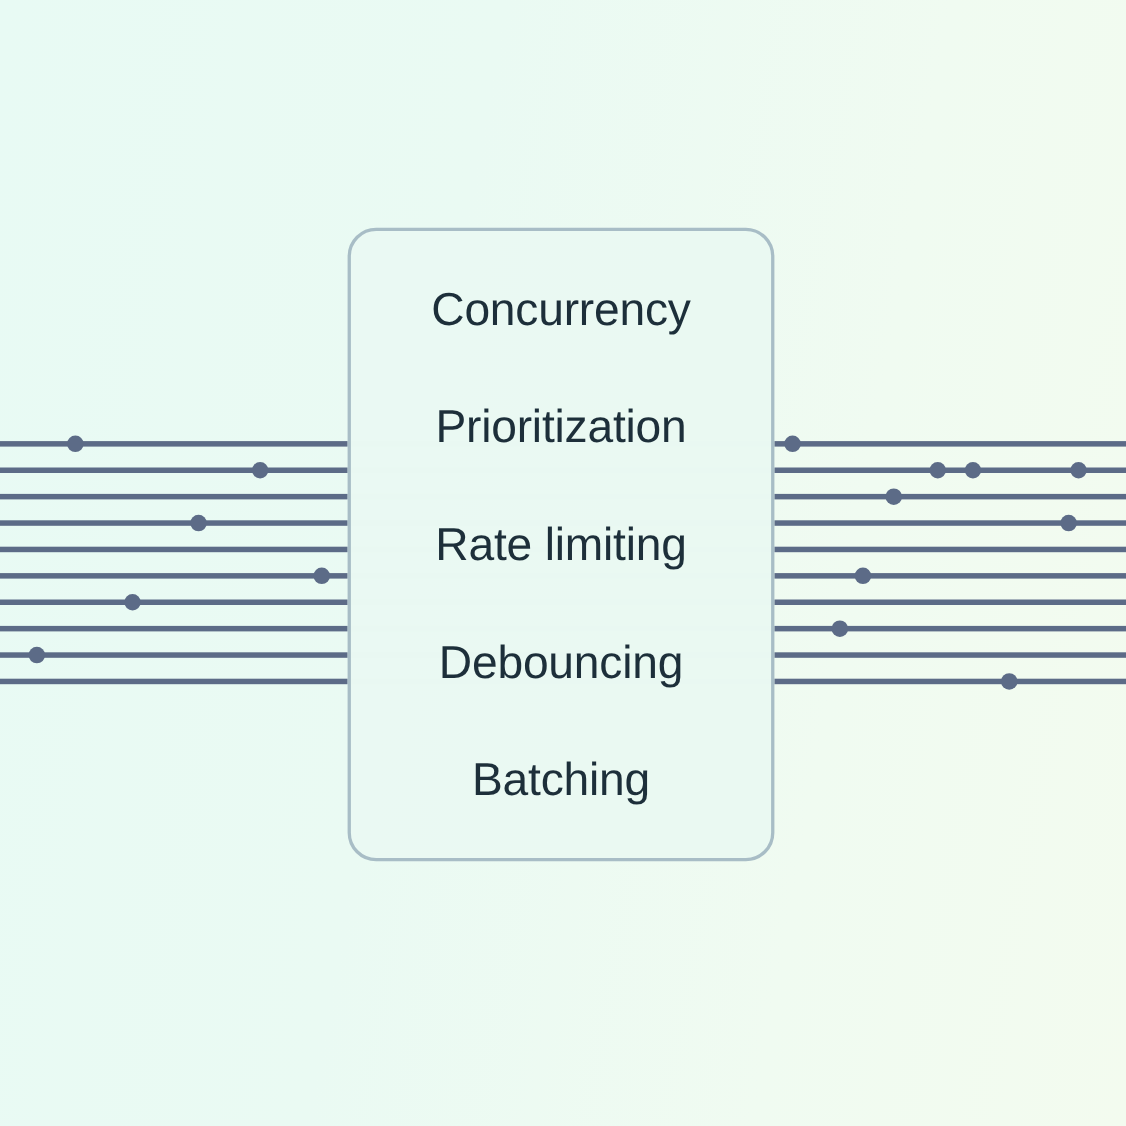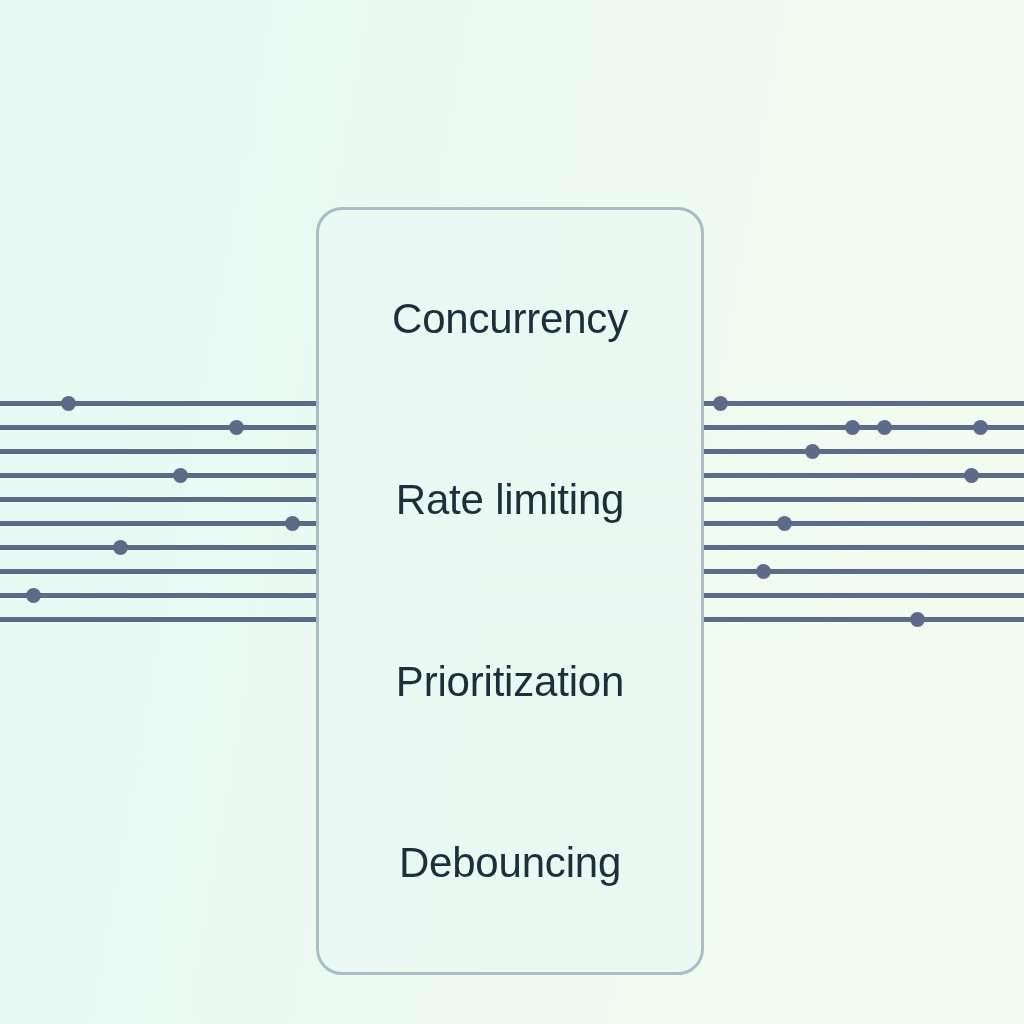--- a/index.html
+++ b/index.html
@@ -44,21 +44,21 @@
     border-radius: 50%;
     background: #5c6b87;
   }
 
   
   #center-card {
     position: absolute;
     left: 316px;
     top: 207px;
     width: 388px;
-    height: 768px;
+    height: 576px;
     box-sizing: border-box;
     border: 3px solid #a8bdc6;
     border-radius: 26px;
     background: rgba(233, 249, 242, 0.93);
     display: flex;
     flex-direction: column;
     justify-content: space-around;
     align-items: center;
     padding: 18px 0;
   }
@@ -119,18 +119,19 @@
       <div class="flow-dot" style="left: 25.5px; top: 587.5px; width: 15px; height: 15px; background: rgb(92, 107, 135);"></div>
       <div class="flow-line" style="left: 704px; width: 320px; top: 592.5px; background: rgb(92, 107, 135);"></div>
       <div class="flow-line muted" style="left: 316px; width: 388px; top: 616.5px; background: rgb(220, 238, 233);"></div>
       <div class="flow-line" style="left: 0px; width: 316px; top: 616.5px; background: rgb(92, 107, 135);"></div>
       <div class="flow-line" style="left: 704px; width: 320px; top: 616.5px; background: rgb(92, 107, 135);"></div>
       <div class="flow-dot" style="left: 909.5px; top: 611.5px; width: 15px; height: 15px; background: rgb(92, 107, 135);"></div>
     </div>
 
   <div id="center-card">
     <div class="card-label">Concurrency</div>
+    <div class="card-label">Prioritization</div>
     <div class="card-label">Rate limiting</div>
-    <div class="card-label">Prioritization</div>
     <div class="card-label">Debouncing</div>
+    <div class="card-label">Batching</div>
   </div>
 
 </div>
 
 </body></html>

